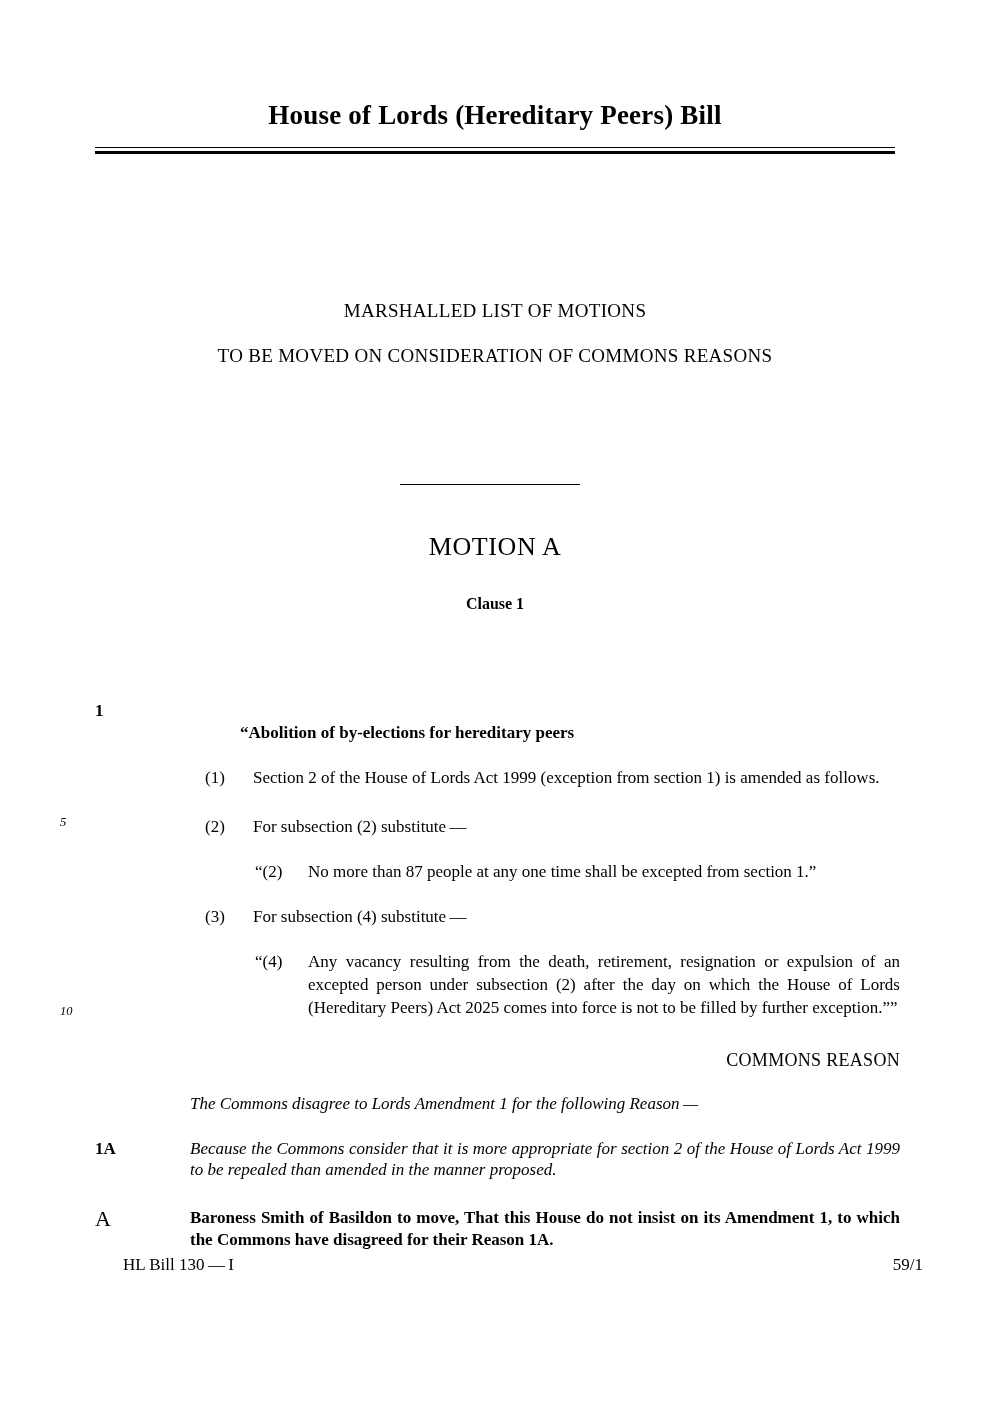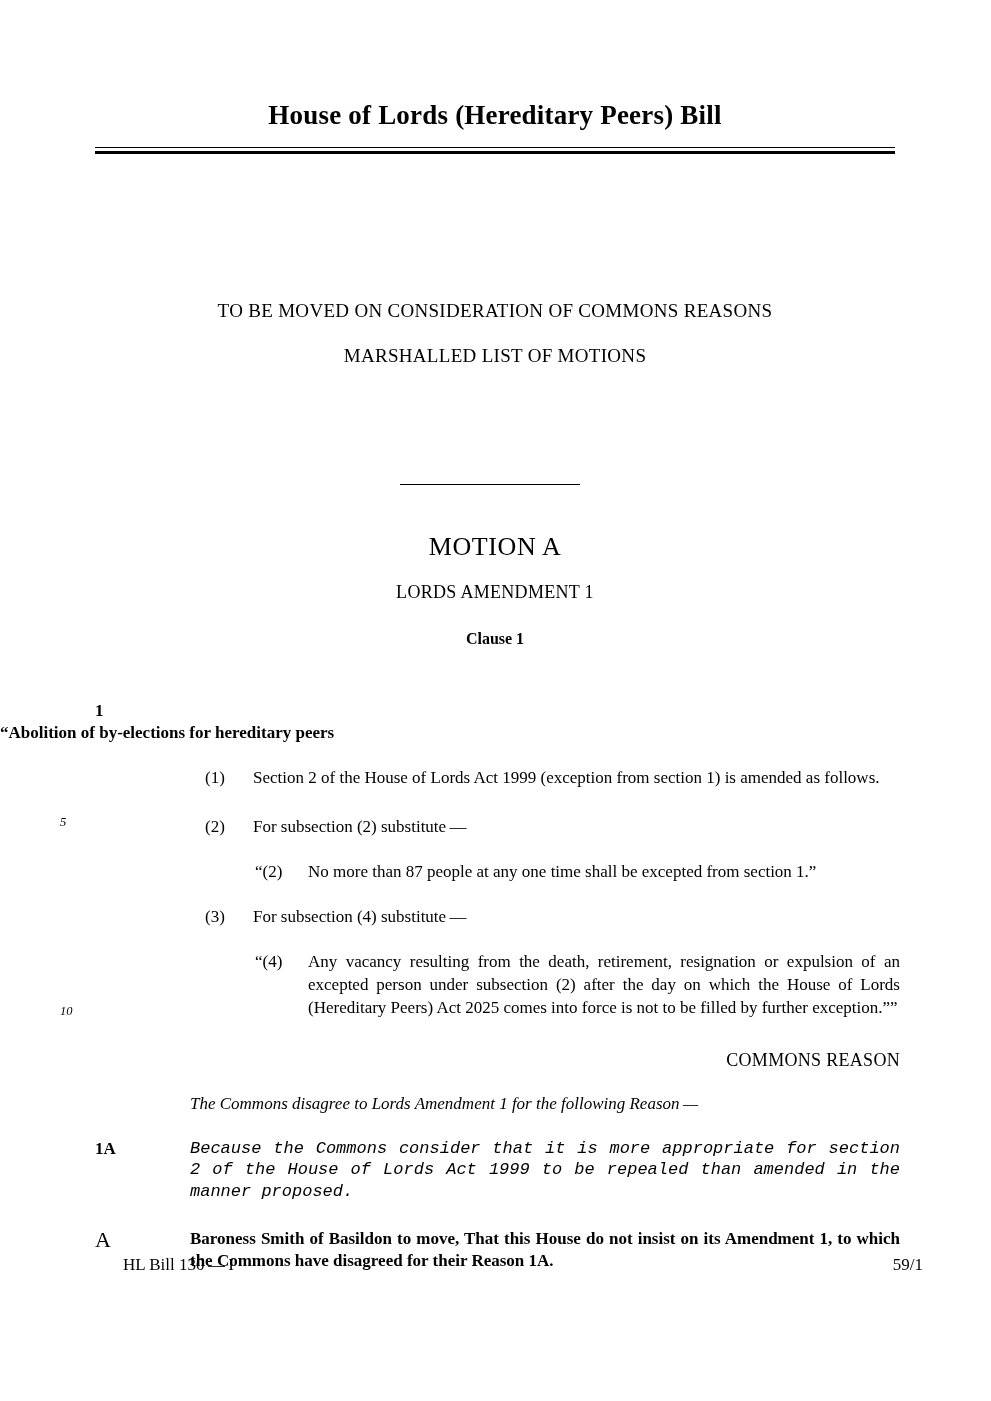--- a/index.html
+++ b/index.html
@@ -100,21 +100,21 @@
     position: absolute;
     left: 95px;
     top: 533px;
     width: 800px;
     text-align: center;
   }
   .motion-title {
     font-size: 26px;
     letter-spacing: 0.6px;
     line-height: 1.1;
-    margin-bottom: 20px;
+    margin-bottom: 32px;
   }
   .amendment-ref {
     font-size: 18px;
     letter-spacing: 0.3px;
     line-height: 1.2;
     margin-bottom: 26px;
   }
   .clause-head {
     font-size: 16px;
     font-weight: bold;
@@ -158,20 +158,21 @@
     margin-right: 91px;
     font-size: 17px;
     line-height: 1.35;
     text-align: left;
   }
   .para.justify { text-align: justify; }
   .para.bold { font-weight: bold; }
   .para.italic { font-style: italic; }
 
   .sub-head {
+    margin-left: 240px;
     margin-right: 91px;
     font-size: 17px;
     font-weight: bold;
     line-height: 1.35;
   }
 
   
   .numlist {
     margin-left: 205px;
     margin-right: 91px;
@@ -236,30 +237,29 @@
 <div class="page">
 
   <div class="title-block">
     <div class="doc-title">House of Lords (Hereditary Peers) Bill</div>
     <div class="rule-thin"></div>
     <div class="rule-gap"></div>
     <div class="rule-thick"></div>
   </div>
 
   <div class="list-heading">
+    <div class="lh-line">MARSHALLED LIST OF MOTIONS</div>
     <div class="lh-line">TO BE MOVED ON CONSIDERATION OF COMMONS REASONS</div>
-    <div class="lh-line">MARSHALLED LIST OF MOTIONS</div>
   </div>
 
 
   <div class="short-rule"></div>
 
   <div class="motion-head">
     <div class="motion-title">MOTION A</div>
-    <div class="amendment-ref">LORDS AMENDMENT 1</div>
     <div class="clause-head">Clause 1</div>
   </div>
 
   <div class="body-area">
 
     <div class="amd-row">
       <div class="marker">1</div>
     </div>
 
     <div class="spacer-22"></div>
@@ -322,21 +322,21 @@
     <div class="section-head">COMMONS REASON</div>
 
     <div class="spacer-22"></div>
 
     <div class="para italic">The Commons disagree to Lords Amendment 1 for the following Reason —</div>
 
     <div class="spacer-22"></div>
 
     <div class="amd-row">
       <div class="marker">1A</div>
-      <div class="para italic justify" style="line-height:1.25;font-family:Liberation Mono, monospace;">Because the Commons consider that it is more appropriate for section 2 of the House of Lords Act 1999 to be repealed than amended in the manner proposed.</div>
+      <div class="para italic justify" style="line-height:1.25;">Because the Commons consider that it is more appropriate for section 2 of the House of Lords Act 1999 to be repealed than amended in the manner proposed.</div>
     </div>
 
     <div class="spacer-26"></div>
 
     <div class="amd-row">
       <div class="marker big">A</div>
       <div class="para bold justify" style="line-height:1.3;">Baroness Smith of Basildon to move, That this House do not insist on its Amendment 1, to which the Commons have disagreed for their Reason 1A.</div>
     </div>
 
   </div>

